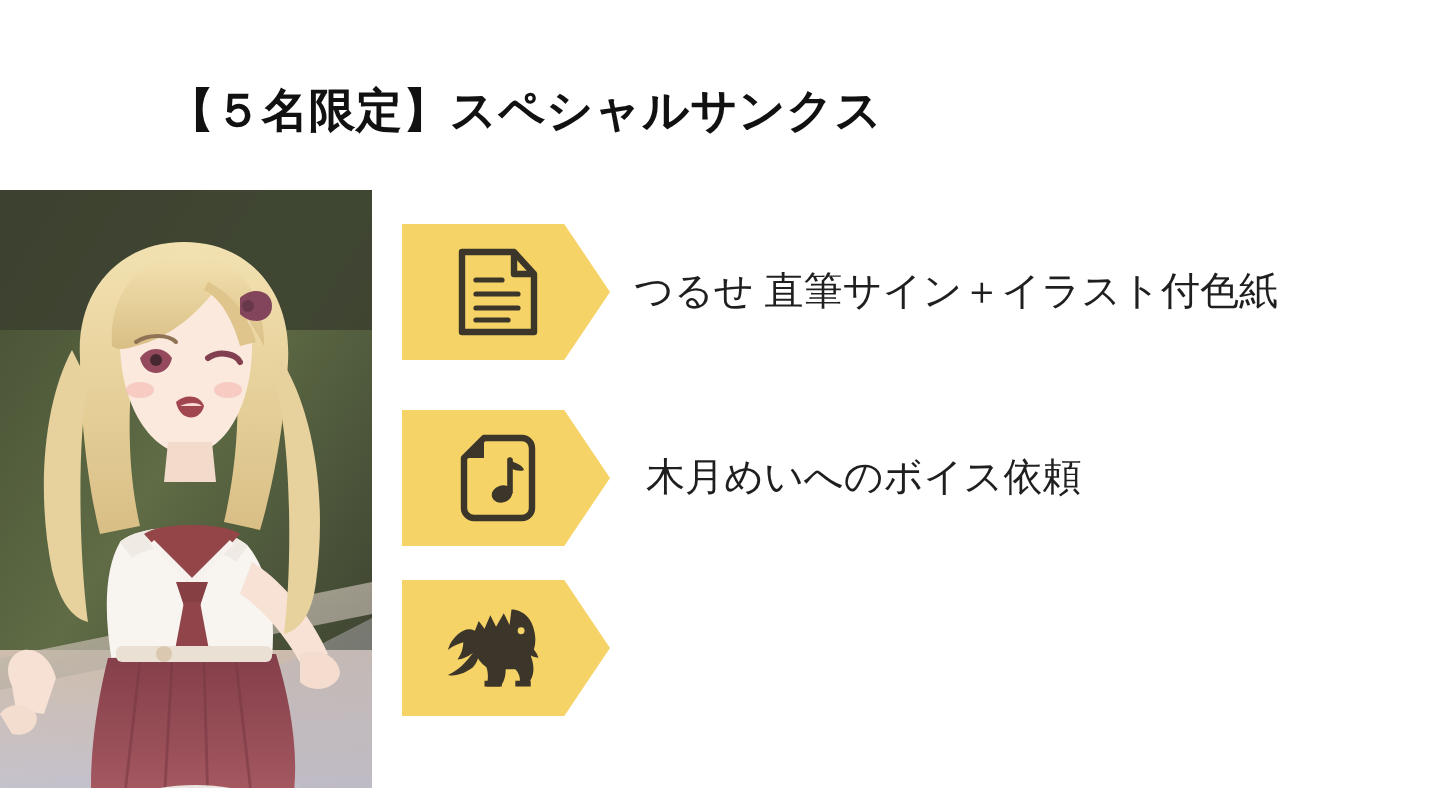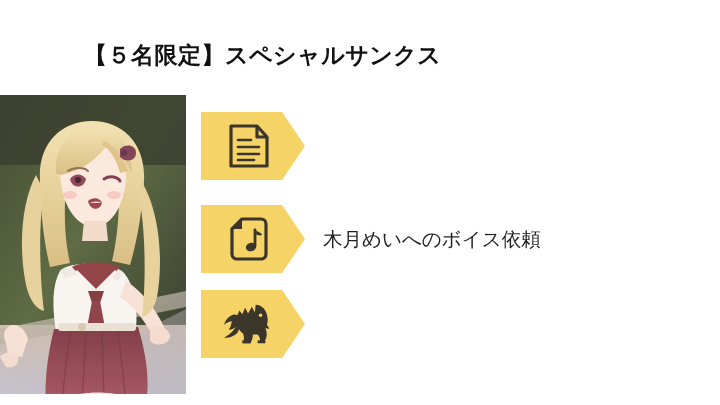--- a/index.html
+++ b/index.html
@@ -201,20 +201,21 @@
         <g stroke="#3b352a" stroke-width="2.6" stroke-linecap="round">
           <line x1="11" y1="18" x2="24" y2="18"></line>
           <line x1="11" y1="25" x2="32" y2="25"></line>
           <line x1="11" y1="32" x2="32" y2="32"></line>
           <line x1="11" y1="38" x2="27" y2="38"></line>
         </g>
       </svg>
     </div>
   </div>
   <div class="row-text">
+    <span class="line">つるせ 直筆サイン＋イラスト付色紙</span>
   </div>
 </div>
 
 <div class="row row-2">
   <div class="badge">
     <div class="badge-shape"></div>
     <div class="badge-icon">
       <svg width="42" height="46" viewBox="0 0 42 46" xmlns="http://www.w3.org/2000/svg">
         <path d="M14 3 L33 3 A5 5 0 0 1 38 8 L38 38 A5 5 0 0 1 33 43 L9 43 A5 5 0 0 1 4 38 L4 13 Z" fill="none" stroke="#3b352a" stroke-width="3.2" stroke-linejoin="round"></path>
         <path d="M14 3 L14 13 L4 13 Z" fill="#3b352a"></path>

